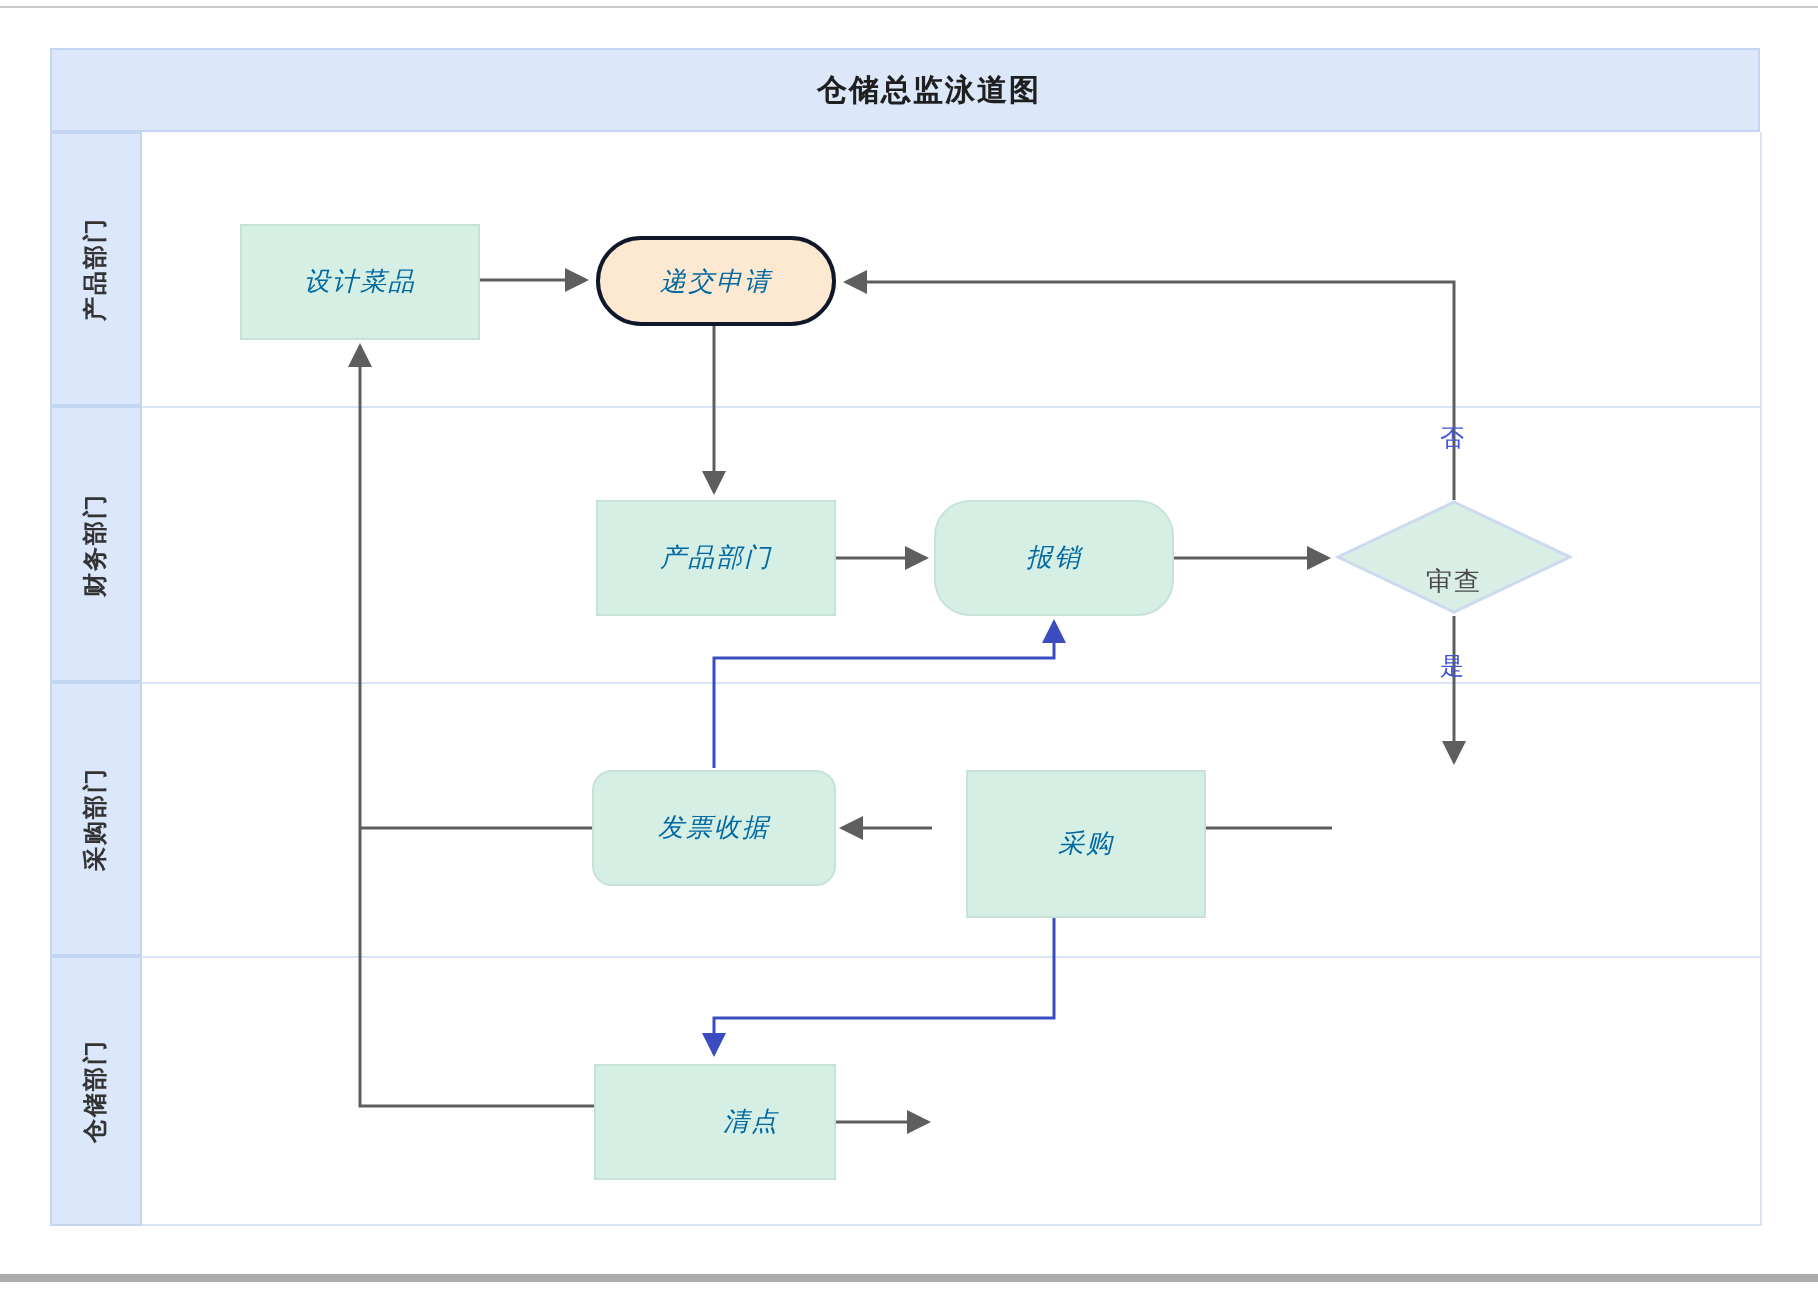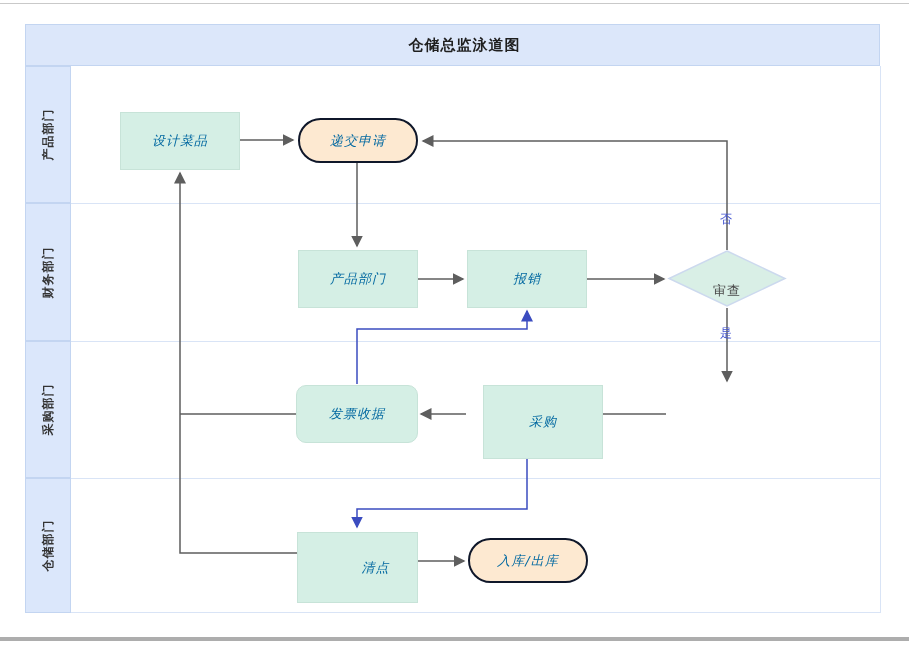--- a/index.html
+++ b/index.html
@@ -111,30 +111,29 @@
     <g fill="none" stroke="#3b4cc0" stroke-width="1.5">
       <path d="M357,384 L357,329 L527,329 L527,311" marker-end="url(#arr-blue)"></path>
       <path d="M527,444 L527,509 L357,509 L357,527" marker-end="url(#arr-blue)"></path>
     </g>
   </svg>
 
   <div class="node process" style="left:120px; top:112px; width:120px; height:58px;">设计菜品</div>
   <div class="node terminal" style="left:298px; top:118px; width:120px; height:45px;">递交申请</div>
 
   <div class="node process" style="left:298px; top:250px; width:120px; height:58px;">产品部门</div>
-  <div class="node process" style="left:467px; top:250px; width:120px; height:58px;">报销</div>
+  <div class="node process" style="left:467px; top:250px; width:120px; height:58px;border-radius:18px;">报销</div>
   <div class="shape-wrap" style="left:668px; top:250px; width:118px; height:57px;">
     <svg width="118" height="57" viewBox="0 0 118 57">
       <polygon points="59,1 117,28.5 59,56 1,28.5" fill="#d9efe6" stroke="#ccd9ee" stroke-width="1.5"></polygon>
     </svg>
     <div class="shape-text">审查</div>
   </div>
 
   <div class="node process" style="left:296px; top:385px; width:122px; height:58px;border-radius:10px;">发票收据</div>
   <div class="node process" style="left:467px; top:385px; width:120px; height:74px;margin-left:16px;">采购</div>
 
-  <div class="node process" style="left:297px; top:532px; width:121px; height:71px;padding-left:36px;">清点</div>
-  <div class="node terminal" style="left:468px; top:538px; width:120px; height:45px;">入库/出库</div>
+  <div class="node process" style="left:297px; top:532px; width:121px; height:58px;padding-left:36px;">清点</div>
 
   <div class="edge-label" style="left:720px; top:211px;">否</div>
   <div class="edge-label" style="left:720px; top:325px;">是</div>
 
 </div>
 
 </body></html>

